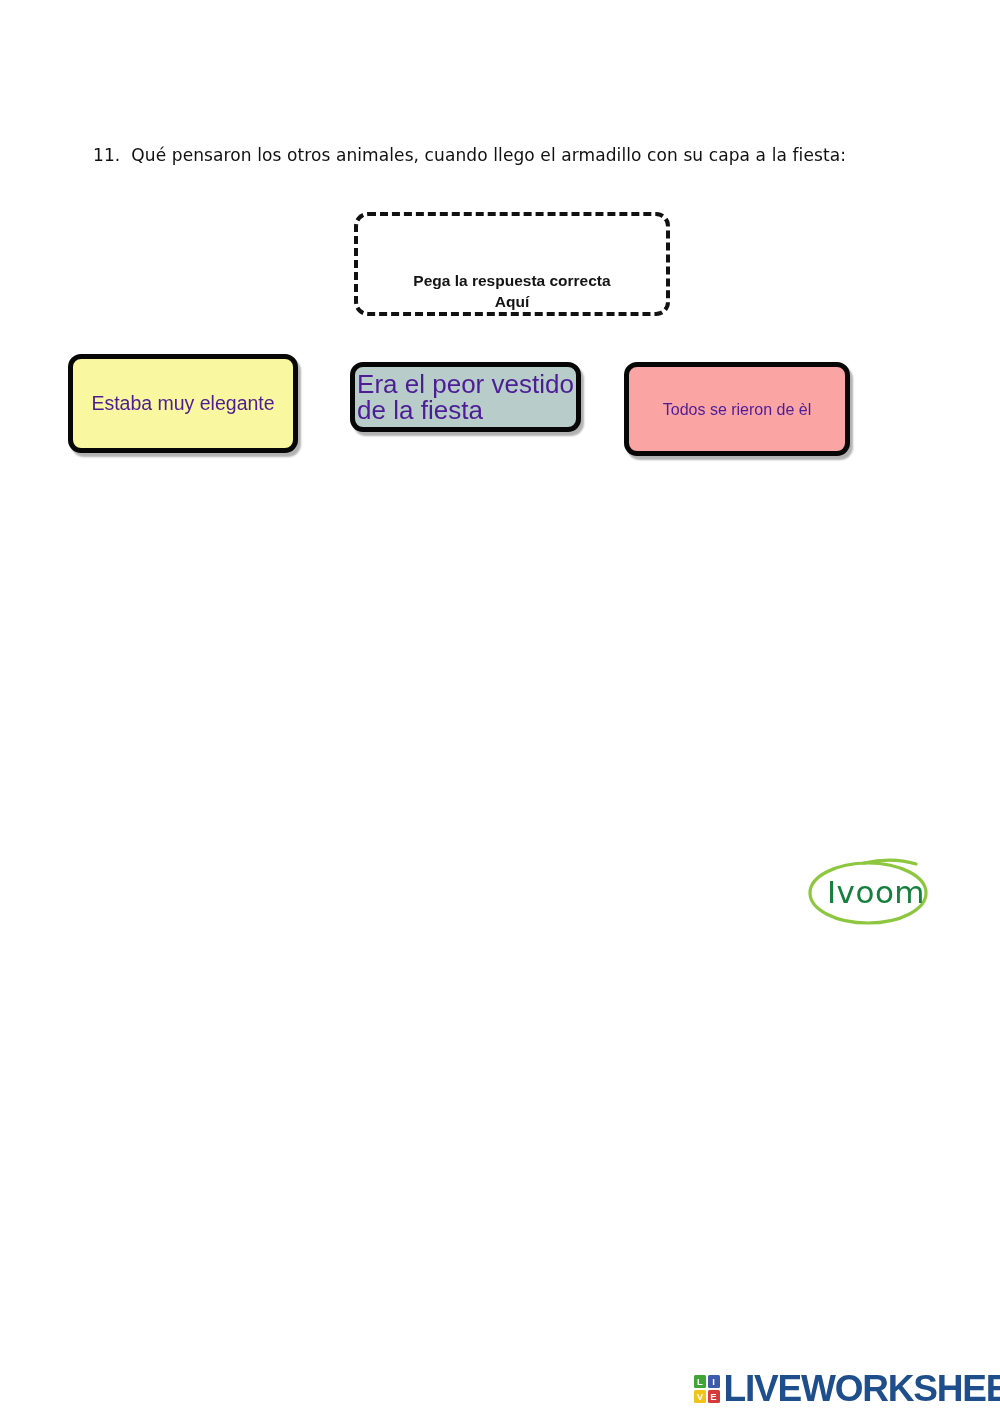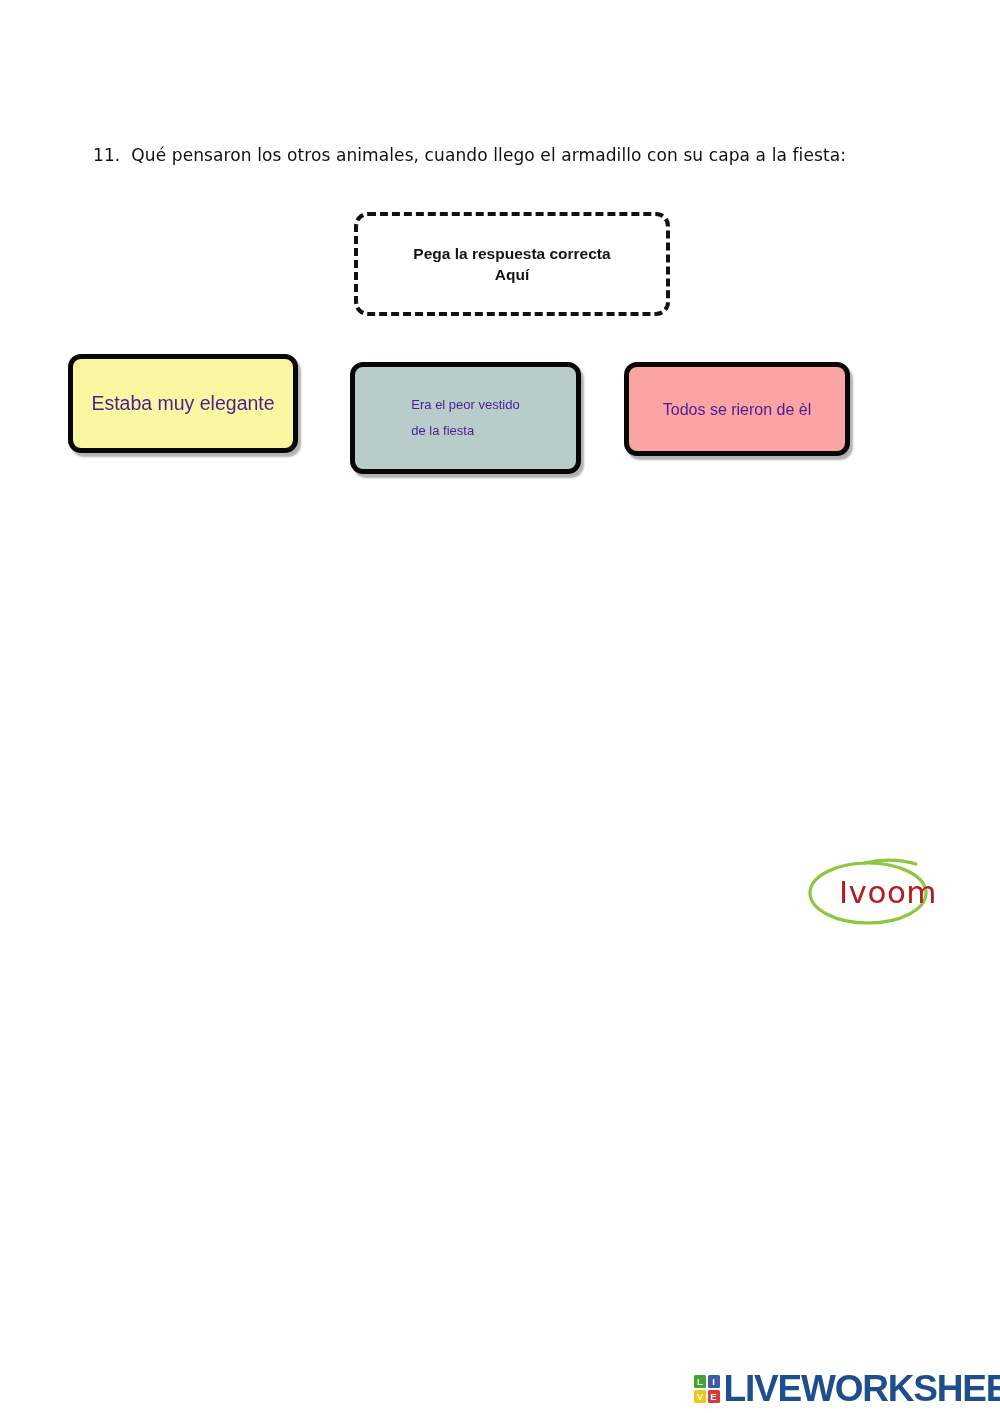--- a/index.html
+++ b/index.html
@@ -34,21 +34,21 @@
   .drop-zone {
     position: absolute;
     left: 354px;
     top: 212px;
     width: 316px;
     height: 104px;
     border: 4px dashed #111111;
     border-radius: 14px;
     box-sizing: border-box;
     display: flex;
-    align-items: center;
+    align-items: flex-end;
     justify-content: center;
     background: #ffffff;
   }
   .drop-zone-label {
     font-family: "Liberation Sans", sans-serif;
     font-size: 15.5px;
     font-weight: bold;
     line-height: 21px;
     text-align: center;
     color: #141414;
@@ -76,23 +76,23 @@
     width: 230px;
     height: 99px;
     background: #F9F79F;
     font-size: 19.5px;
     line-height: 25px;
   }
   .option-b {
     left: 350px;
     top: 362px;
     width: 231px;
-    height: 112px;
+    height: 70px;
     background: #B8CCC9;
-    font-size: 13px;
+    font-size: 26px;
     line-height: 26px;
   }
   .option-c {
     left: 624px;
     top: 362px;
     width: 226px;
     height: 94px;
     background: #FAA4A4;
     font-size: 16px;
     line-height: 25px;
@@ -108,30 +108,30 @@
   }
   .ivoom-logo svg {
     position: absolute;
     left: 0;
     top: 0;
     width: 132px;
     height: 80px;
   }
   .ivoom-text {
     position: absolute;
-    left: 16px;
+    left: 4px;
     top: 0;
     width: 132px;
     height: 80px;
     display: flex;
     align-items: center;
     justify-content: center;
     font-family: "DejaVu Sans", sans-serif;
     font-size: 31px;
-    color: #b91c1c;
+    color: #15803d;
     letter-spacing: 0.5px;
     padding-left: 4px;
     box-sizing: border-box;
   }
 
   
   .footer-brand {
     position: absolute;
     left: 694px;
     top: 1368px;

